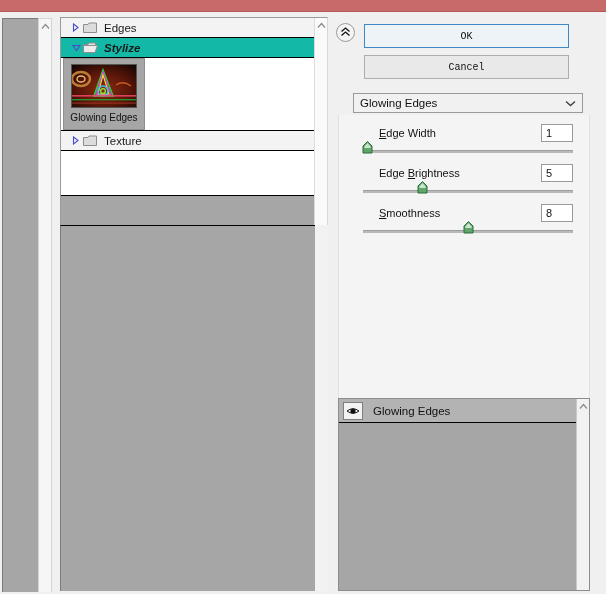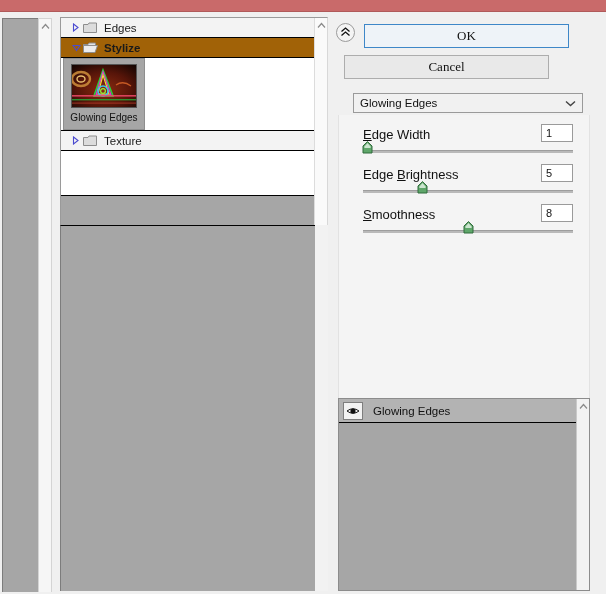--- a/index.html
+++ b/index.html
@@ -98,21 +98,22 @@
     position: relative;
     height: 20px;
     border-bottom: 1px solid #000;
     background: #f3f3f3;
     display: flex;
     align-items: center;
     padding-left: 8px;
     box-sizing: border-box;
   }
   .tree-row.open {
-    background: #a16207;
+    background: #14b8a6;
+    font-style: italic;
   }
   .tree-row .twisty {
     width: 14px;
     display: flex;
     align-items: center;
     justify-content: center;
     flex: none;
   }
   .tree-row .folder {
     width: 18px;
@@ -203,34 +204,34 @@
     align-items: center;
     justify-content: center;
   }
 
   .btn {
     position: absolute;
     height: 24px;
     background: #e9e9e9;
     border: 1px solid #adadad;
     box-sizing: border-box;
-    font-family: Liberation Serif, serif;
-    font-size: 13px;
+    font-family: Liberation Mono, monospace;
+    font-size: 10px;
     color: #101010;
     display: flex;
     align-items: center;
     justify-content: center;
     cursor: default;
   }
   .btn.primary {
     border: 1px solid #3e87c8;
     background: #eef3f8;
   }
   #ok-button   { left: 364px; top: 24px;  width: 205px; }
-  #cancel-button { left: 344px; top: 55px; width: 205px; }
+  #cancel-button { left: 364px; top: 55px; width: 205px; }
 
   .filter-select {
     position: absolute;
     left: 353px; top: 93px;
     width: 230px; height: 20px;
     background: #f1f1f1;
     border: 1px solid #9a9a9a;
     box-sizing: border-box;
     display: flex;
     align-items: center;
@@ -249,22 +250,22 @@
     border-top: none;
     box-sizing: border-box;
   }
   .param {
     position: absolute;
     left: 24px;
     width: 210px;
   }
   .param .plabel {
     position: absolute;
-    left: 0; top: 0;
-    font-size: 13px;
+    left: 16px; top: 0;
+    font-size: 11px;
     color: #111;
     white-space: nowrap;
   }
   .param .plabel u { text-decoration: underline; }
   .param .pbox {
     position: absolute;
     right: 0; top: -3px;
     width: 32px; height: 18px;
     background: #fff;
     border: 1px solid #9a9a9a;

